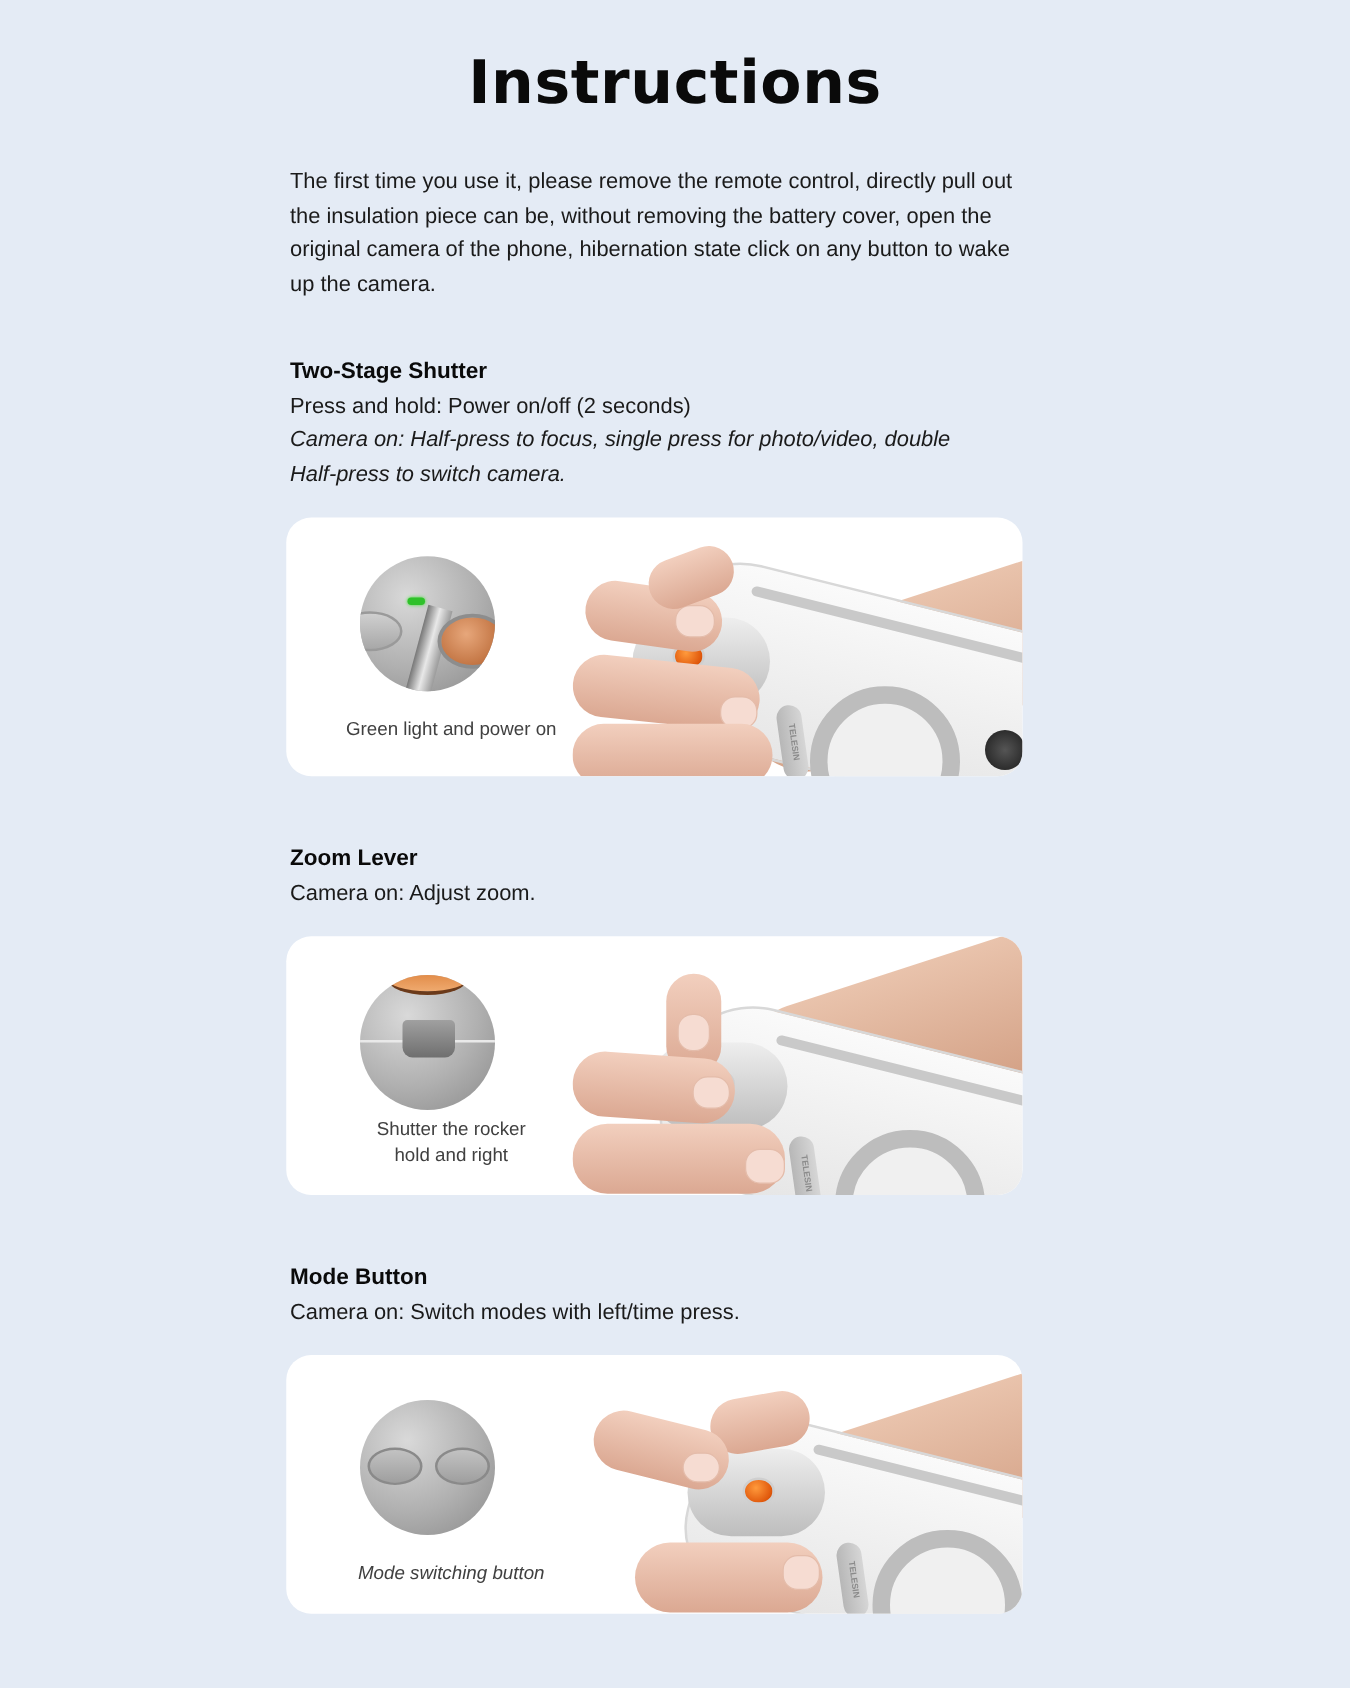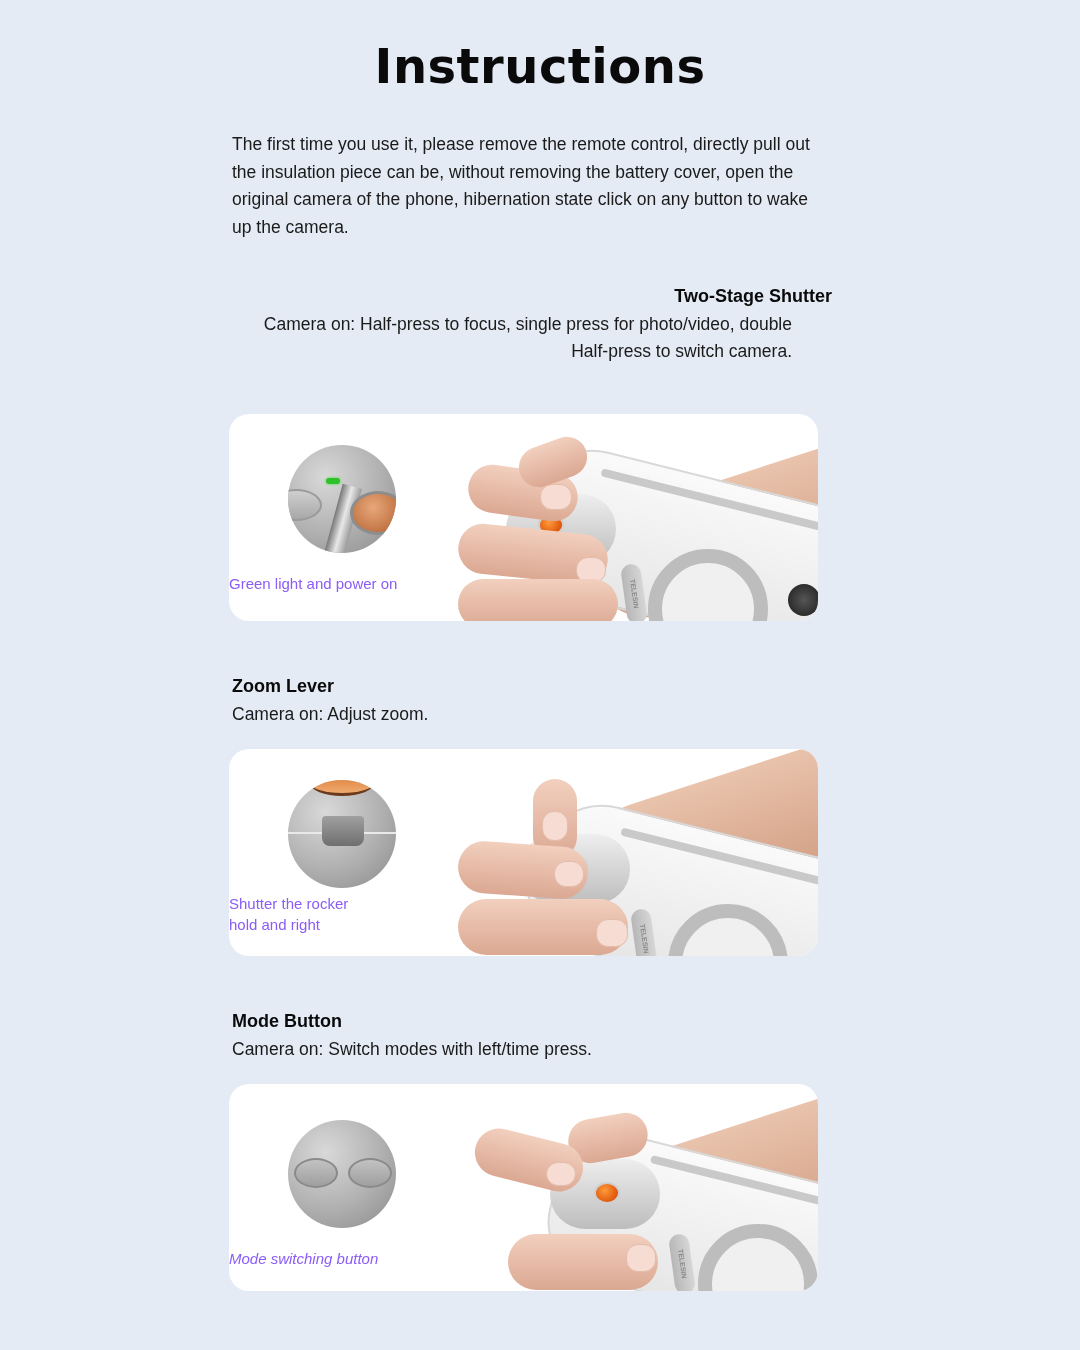--- a/index.html
+++ b/index.html
@@ -35,23 +35,23 @@
     .card {
       position: absolute; left: 229px; width: 589px; height: 207px;
       background: #ffffff; border-radius: 20px; overflow: hidden;
     }
     .thumb {
       position: absolute; left: 59px; top: 31px; width: 108px; height: 108px;
       border-radius: 50%; overflow: hidden;
       background: radial-gradient(circle at 35% 30%, #d9d9d9 0%, #b0b0b0 55%, #8a8a8a 100%);
     }
     .caption {
-      position: absolute; left: 0; width: 232px; 
+      position: absolute; left: 16px; width: 232px; text-align: center;
       font-family: "Liberation Sans", sans-serif;
-      font-size: 15px; line-height: 21px; color: #8b5cf6;
+      font-size: 15px; line-height: 21px; color: #404040;
     }
     
     .t1-led { position: absolute; left: 38px; top: 33px; width: 14px; height: 6px; border-radius: 3px; background: #2fc12a; box-shadow: 0 0 3px #3be030; }
     .t1-btn-left { position: absolute; left: -18px; top: 44px; width: 52px; height: 32px; border-radius: 50%; background: linear-gradient(180deg,#cfcfcf,#a8a8a8); border: 2px solid #9a9a9a; }
     .t1-btn-orange { position: absolute; left: 62px; top: 46px; width: 56px; height: 44px; border-radius: 50%; background: radial-gradient(circle at 40% 35%, #e7a77b, #c0713f 70%, #9d5327); border: 3px solid #8d8d8d; }
     .t1-ridge { position: absolute; left: 44px; top: 40px; width: 20px; height: 80px; background: linear-gradient(90deg,#777,#e8e8e8,#9b9b9b); transform: rotate(15deg); }
     
     .t2-orange { position: absolute; left: 22px; top: -10px; width: 64px; height: 26px; border-radius: 0 0 50% 50%; background: linear-gradient(180deg,#d9772e,#efaa6f); border-bottom: 3px solid #6b3a1a; }
     .t2-rocker { position: absolute; left: 34px; top: 36px; width: 42px; height: 30px; background: linear-gradient(180deg,#a0a0a0,#6f6f6f); border-radius: 4px 4px 8px 8px; }
     .t2-line { position: absolute; left: 0; top: 52px; width: 108px; height: 2px; background: #e9e9e9; }
@@ -70,23 +70,24 @@
     .orange-btn { position: absolute; width: 26px; height: 22px; border-radius: 50%; background: radial-gradient(circle at 40% 35%, #ff9a3c, #e0580c 70%, #b34208); border: 2px solid #cfcfcf; }
     .finger { position: absolute; background: linear-gradient(180deg,#f2cfbe,#dba892); border-radius: 40px; }
     .nail { position: absolute; background: #f6dcd2; border-radius: 12px; border: 1px solid #e4bcaa; }
   </style>
 </head>
 <body>
 
 <h1 class="title">Instructions</h1>
 <p class="intro">The first time you use it, please remove the remote control, directly pull out the insulation piece can be, without removing the battery cover, open the original camera of the phone, hibernation state click on any button to wake up the camera.</p>
 
-<div class="section-head" style="top:283px;text-align:right;">
+<div class="section-head" style="top:283px;">
   <div class="section-title">Two-Stage Shutter</div>
-  <div class="section-text" style="width:560px;">Camera on: Half-press to focus, single press for photo/video, double Half-press to switch camera.</div>
+  <div class="section-text">Press and hold: Power on/off (2 seconds)</div>
+  <div class="section-text" style="width:560px;font-style:italic;">Camera on: Half-press to focus, single press for photo/video, double Half-press to switch camera.</div>
 </div>
 <div class="card" style="top:414px;">
   <div class="thumb">
     <div class="t1-btn-left"></div>
     <div class="t1-ridge"></div>
     <div class="t1-btn-orange"></div>
     <div class="t1-led"></div>
   </div>
   <div class="caption" style="top:159px;">
     <div>Green light and power on</div>

